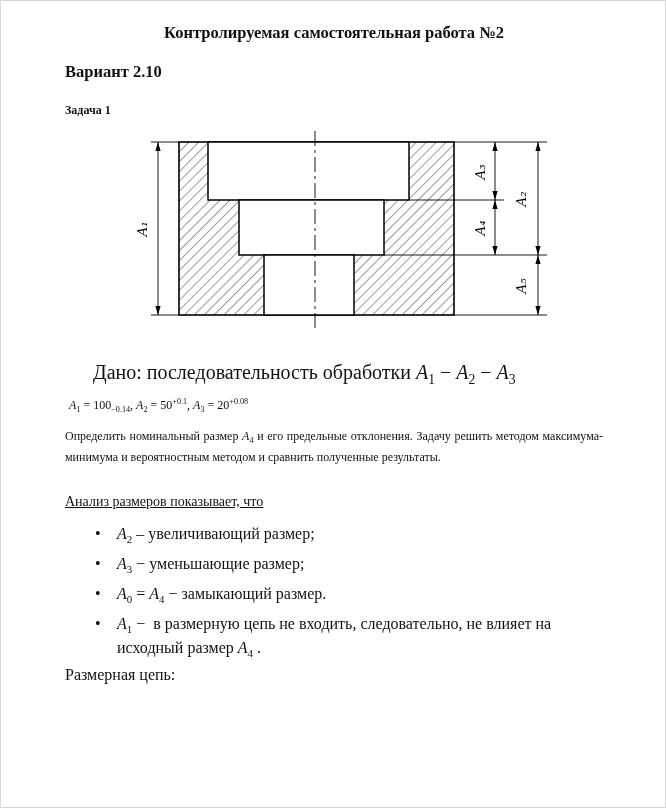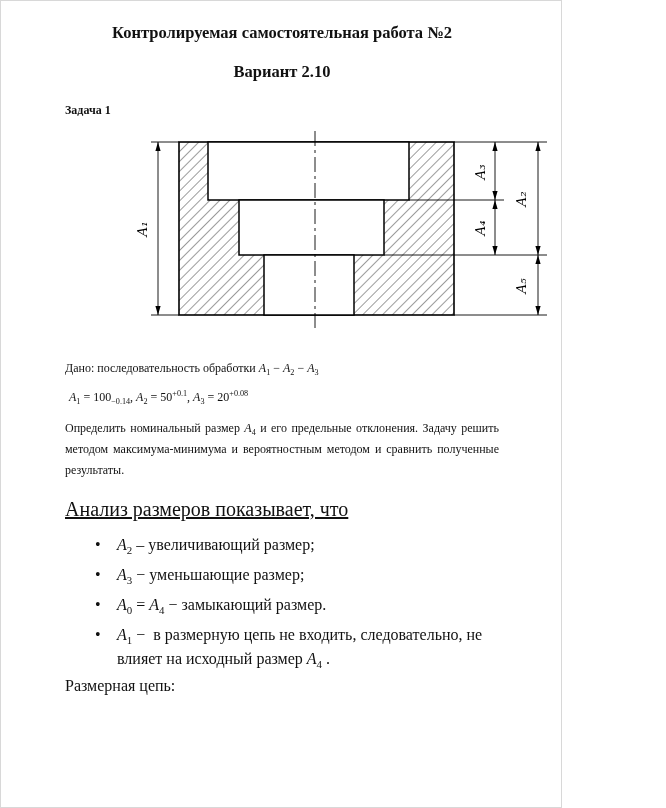--- a/index.html
+++ b/index.html
@@ -3,41 +3,41 @@
 <meta charset="utf-8">
 <style>
   * { margin:0; padding:0; box-sizing:border-box; }
   html, body { background:#ffffff; }
   body {
     width:666px; height:808px;
     font-family:"Liberation Serif", serif;
     color:#111111;
   }
   .page {
-    width:562px; height:808px;
+    width:666px; height:808px;
     background:#ffffff;
     border:1px solid #d8d8d8;
     padding:16px 62px 0 64px;
     overflow:hidden;
   }
   .doc-title { font-size:16.5px; font-weight:bold; text-align:center; margin-top:6px; }
-  .variant   { font-size:16.5px; font-weight:bold; text-align:center; margin-top:19px; }
+  .variant   { font-size:16.5px; font-weight:bold; text-align:left; margin-top:19px; }
   .task-heading { font-size:12px; font-weight:bold; margin-top:21px; }
   .drawing-wrap { margin:10px 0 0 68px; height:218px; }
   .dim-label {
     font-family:"DejaVu Serif", serif;
     font-style:italic;
     font-size:13.5px;
     fill:#000;
   }
-  .txt     { font-size:12px; margin-top:15px; }
+  .txt     { font-size:20px; margin-top:15px;margin-left:28px; }
   .formula { font-size:12px; margin-top:14px; padding-left:4px; }
   .para    { font-size:12px; margin-top:13px; text-align:justify; line-height:1.75; }
   .solution { font-size:16.5px; font-weight:bold; text-align:center; margin-top:15px; }
-  .analysis { font-size:20px; margin-top:17px; }
+  .analysis { font-size:14px; margin-top:26px; }
   .analysis .bl-text { text-decoration:underline; }
   .bullets { margin-top:12px; }
   .bullet  { display:flex; font-size:16px; margin-bottom:6px; line-height:1.5; }
   .bullet .dot { width:22px; margin-left:30px; flex:0 0 auto; }
   .bullet .bl-text { flex:1; padding-right:2px; }
   .chain { font-size:16px; margin-top:4px; }
   sub, sup { font-size:68%; line-height:0; }
 </style>
 </head>
 <body>

